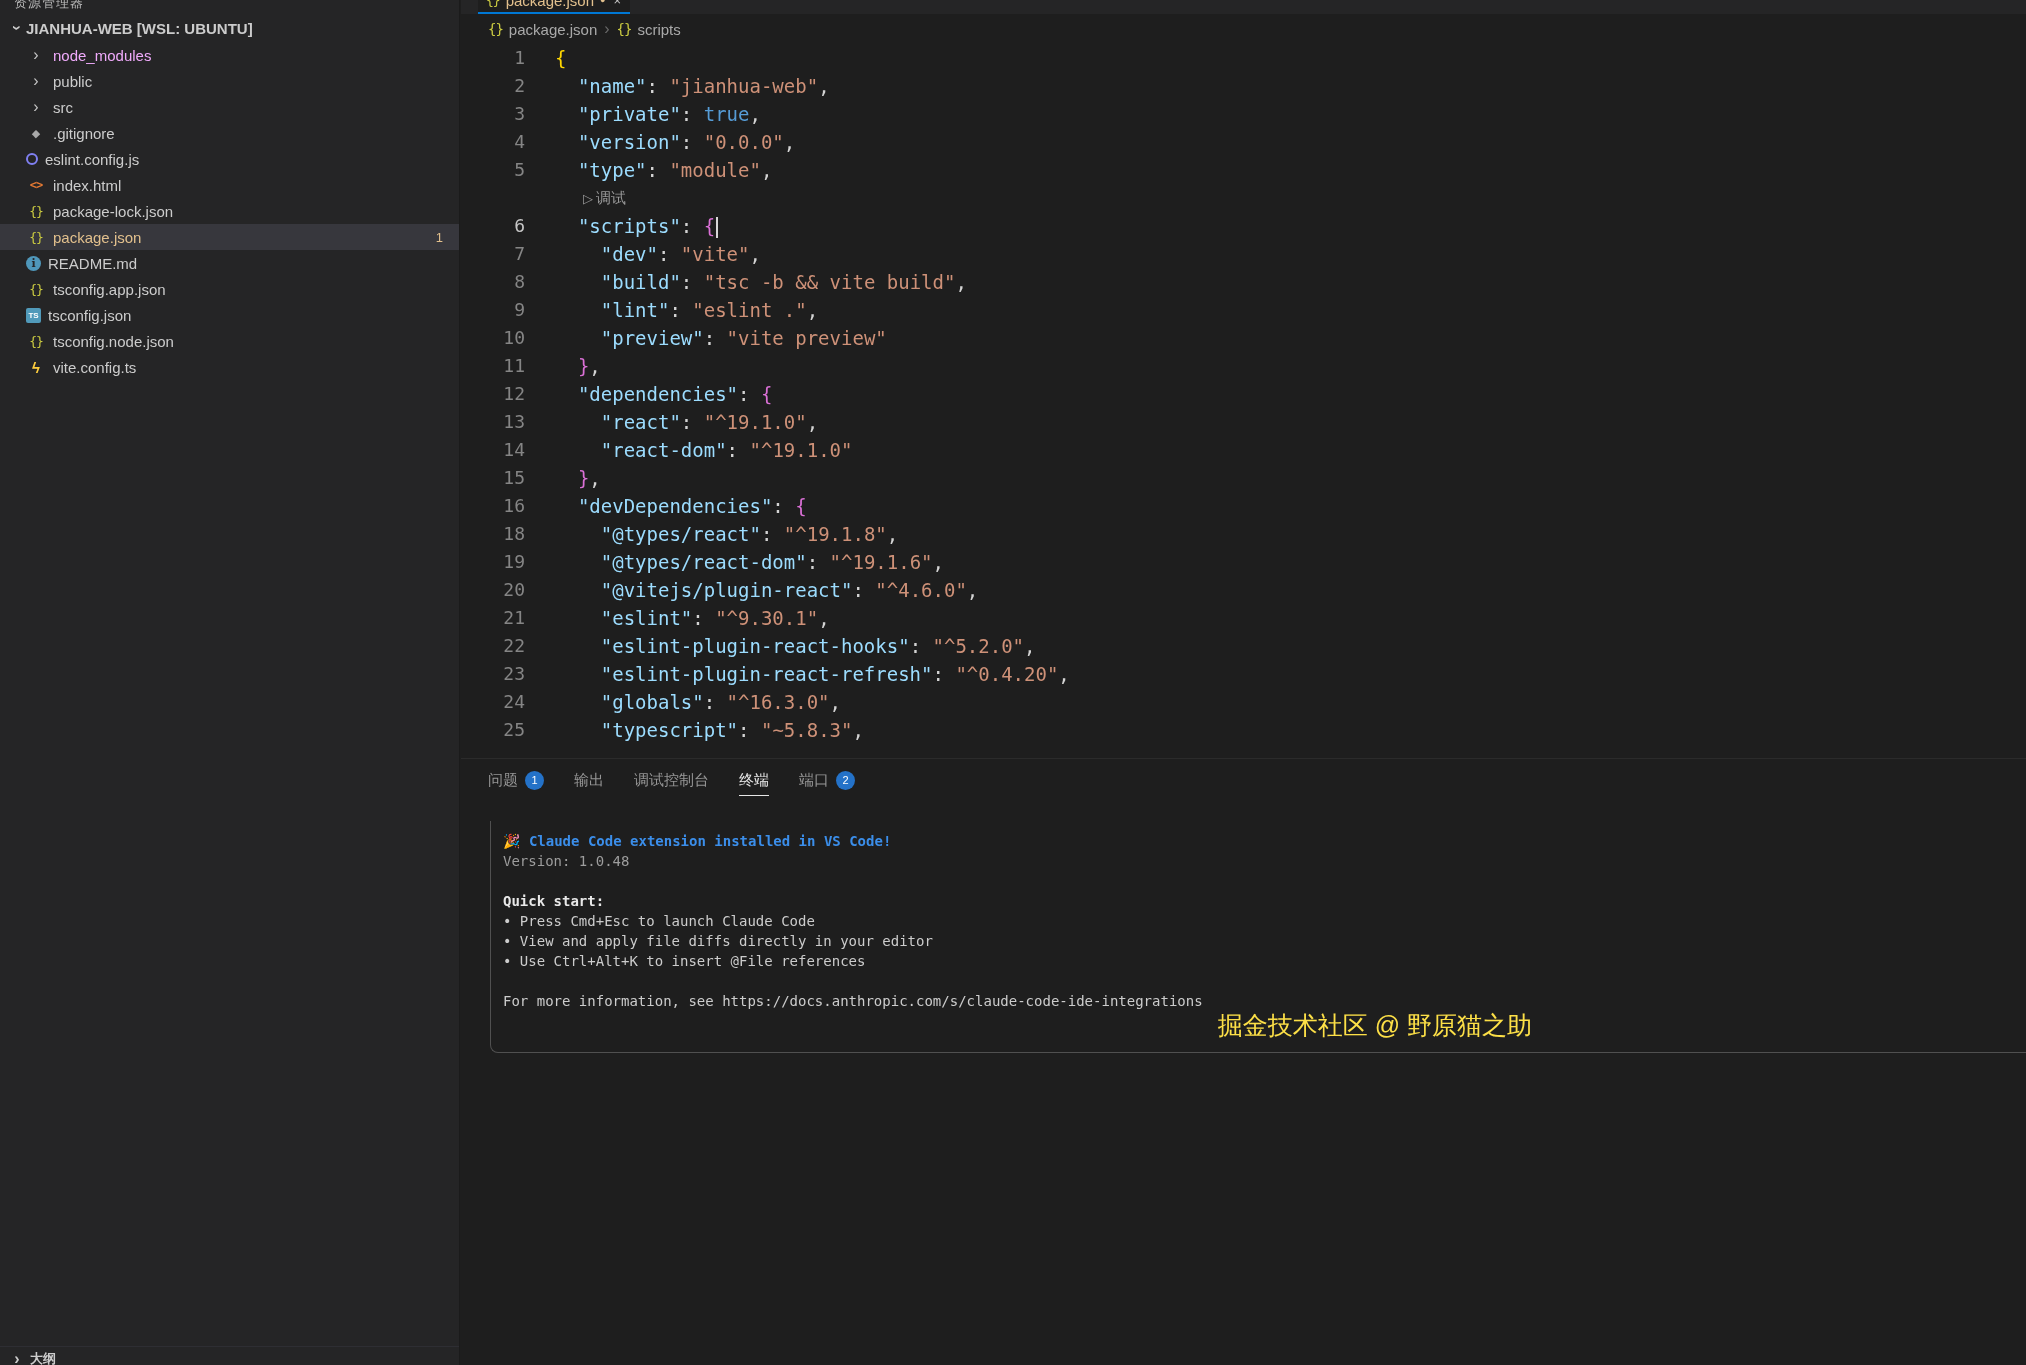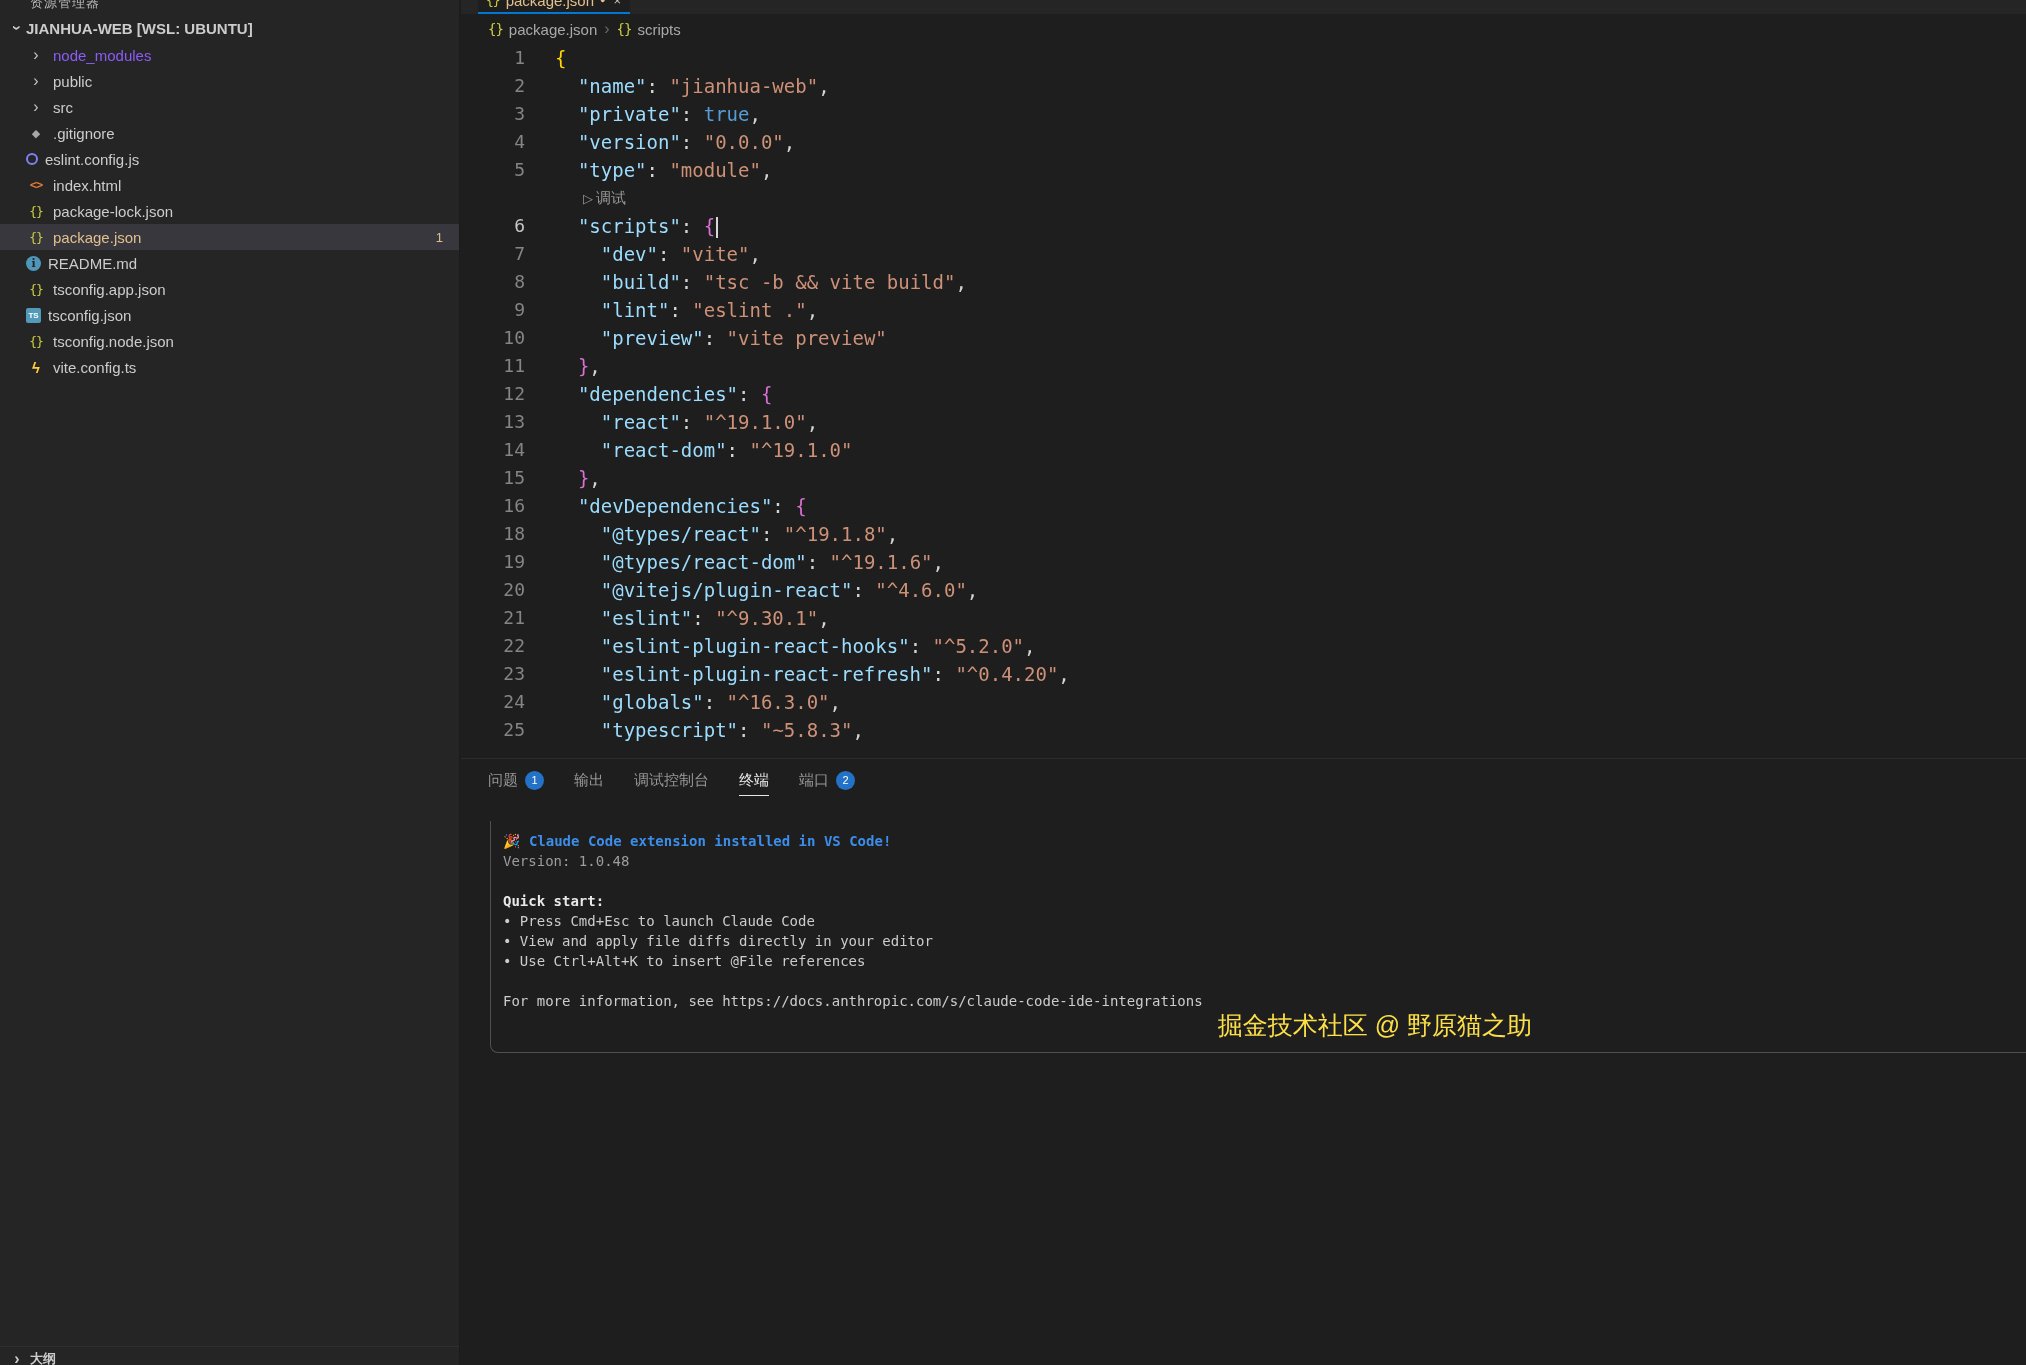--- a/index.html
+++ b/index.html
@@ -2,38 +2,38 @@
 <html><head>
 <meta charset="utf-8">
 <style>
   *{margin:0;padding:0;box-sizing:border-box}
   html,body{width:2026px;height:1365px;overflow:hidden}
   body{background:#1e1e1e;font-family:"Liberation Sans","DejaVu Sans",sans-serif;color:#cccccc}
   .app{position:relative;width:2026px;height:1365px}
 
   
   .sidebar{position:absolute;left:0;top:0;width:460px;height:100%;background:#252526;border-right:1px solid #1b1b1b}
-  .sb-title{height:14px;overflow:hidden;padding-left:30px}
+  .sb-title{height:14px;overflow:hidden;padding-left:14px}
   .sb-title span{display:block;margin-top:-6px;font-size:13px;color:#bbbbbb;letter-spacing:1px}
   .project-row{height:28px;display:flex;align-items:center;padding-left:8px;font-weight:bold;font-size:15px;cursor:pointer}
   .chev{font-size:16px;color:#cccccc;width:18px;display:inline-flex;justify-content:center;flex:none}
   .chev.expanded{transform:rotate(90deg)}
   .file-row{height:26px;display:flex;align-items:center;padding-left:26px;position:relative;font-size:15px;cursor:pointer}
   .file-row.selected{background:#37373d}
   .fic{width:20px;display:inline-flex;align-items:center;justify-content:center;margin-right:7px;flex:none}
   .ic-chev{color:#c5c5c5;font-size:16px}
   .ic-json{color:#cbcb41;font-family:"DejaVu Sans Mono",monospace;font-size:13px;letter-spacing:-1px}
   .ic-html{color:#e37933;font-family:"DejaVu Sans Mono",monospace;font-size:12px;font-weight:bold;letter-spacing:-1px}
   .ic-info{width:15px;height:15px;border-radius:50%;background:#4f97ba;color:#252526;font-size:11px;font-weight:bold;font-family:"DejaVu Serif",serif;display:inline-flex;align-items:center;justify-content:center}
   .ic-ts{width:15px;height:15px;border-radius:2px;background:#519aba;color:#ffffff;font-size:8px;font-weight:bold;display:inline-flex;align-items:center;justify-content:center}
   .ic-eslint{width:12px;height:12px;border:2px solid #8080f2;border-radius:50%}
   .ic-git{color:#a8a8a8;font-size:11px}
   .ic-vite{color:#ffcf3e;font-size:15px;font-weight:bold}
   .flabel{color:#cccccc;white-space:nowrap}
-  .flabel.dim{color:#8b5cf6}
+  .flabel.dim{color:#f0abfc}
   .flabel.modified{color:#e2c08d}
   .fbadge{position:absolute;right:16px;color:#e2c08d;font-size:13px}
   .outline-row{position:absolute;left:0;bottom:-5px;width:100%;height:24px;display:flex;align-items:center;gap:4px;border-top:1px solid #2e2e33;font-weight:bold;font-size:13px;padding-left:8px;background:#252526}
 
   
   .main{position:absolute;left:461px;top:0;width:1565px;height:100%;background:#1e1e1e}
   .tabstrip{position:relative;height:14px;background:#252526;overflow:hidden}
   .tab{position:absolute;left:17px;top:0;width:152px;height:14px;background:#1e1e1e;border-bottom:2px solid #0078d4;overflow:hidden;cursor:pointer}
   .tab-inner{display:flex;align-items:center;gap:6px;margin-top:-12px;padding:0 8px;height:24px;font-size:15px;white-space:nowrap}
   .tab-label{color:#e2c08d}

